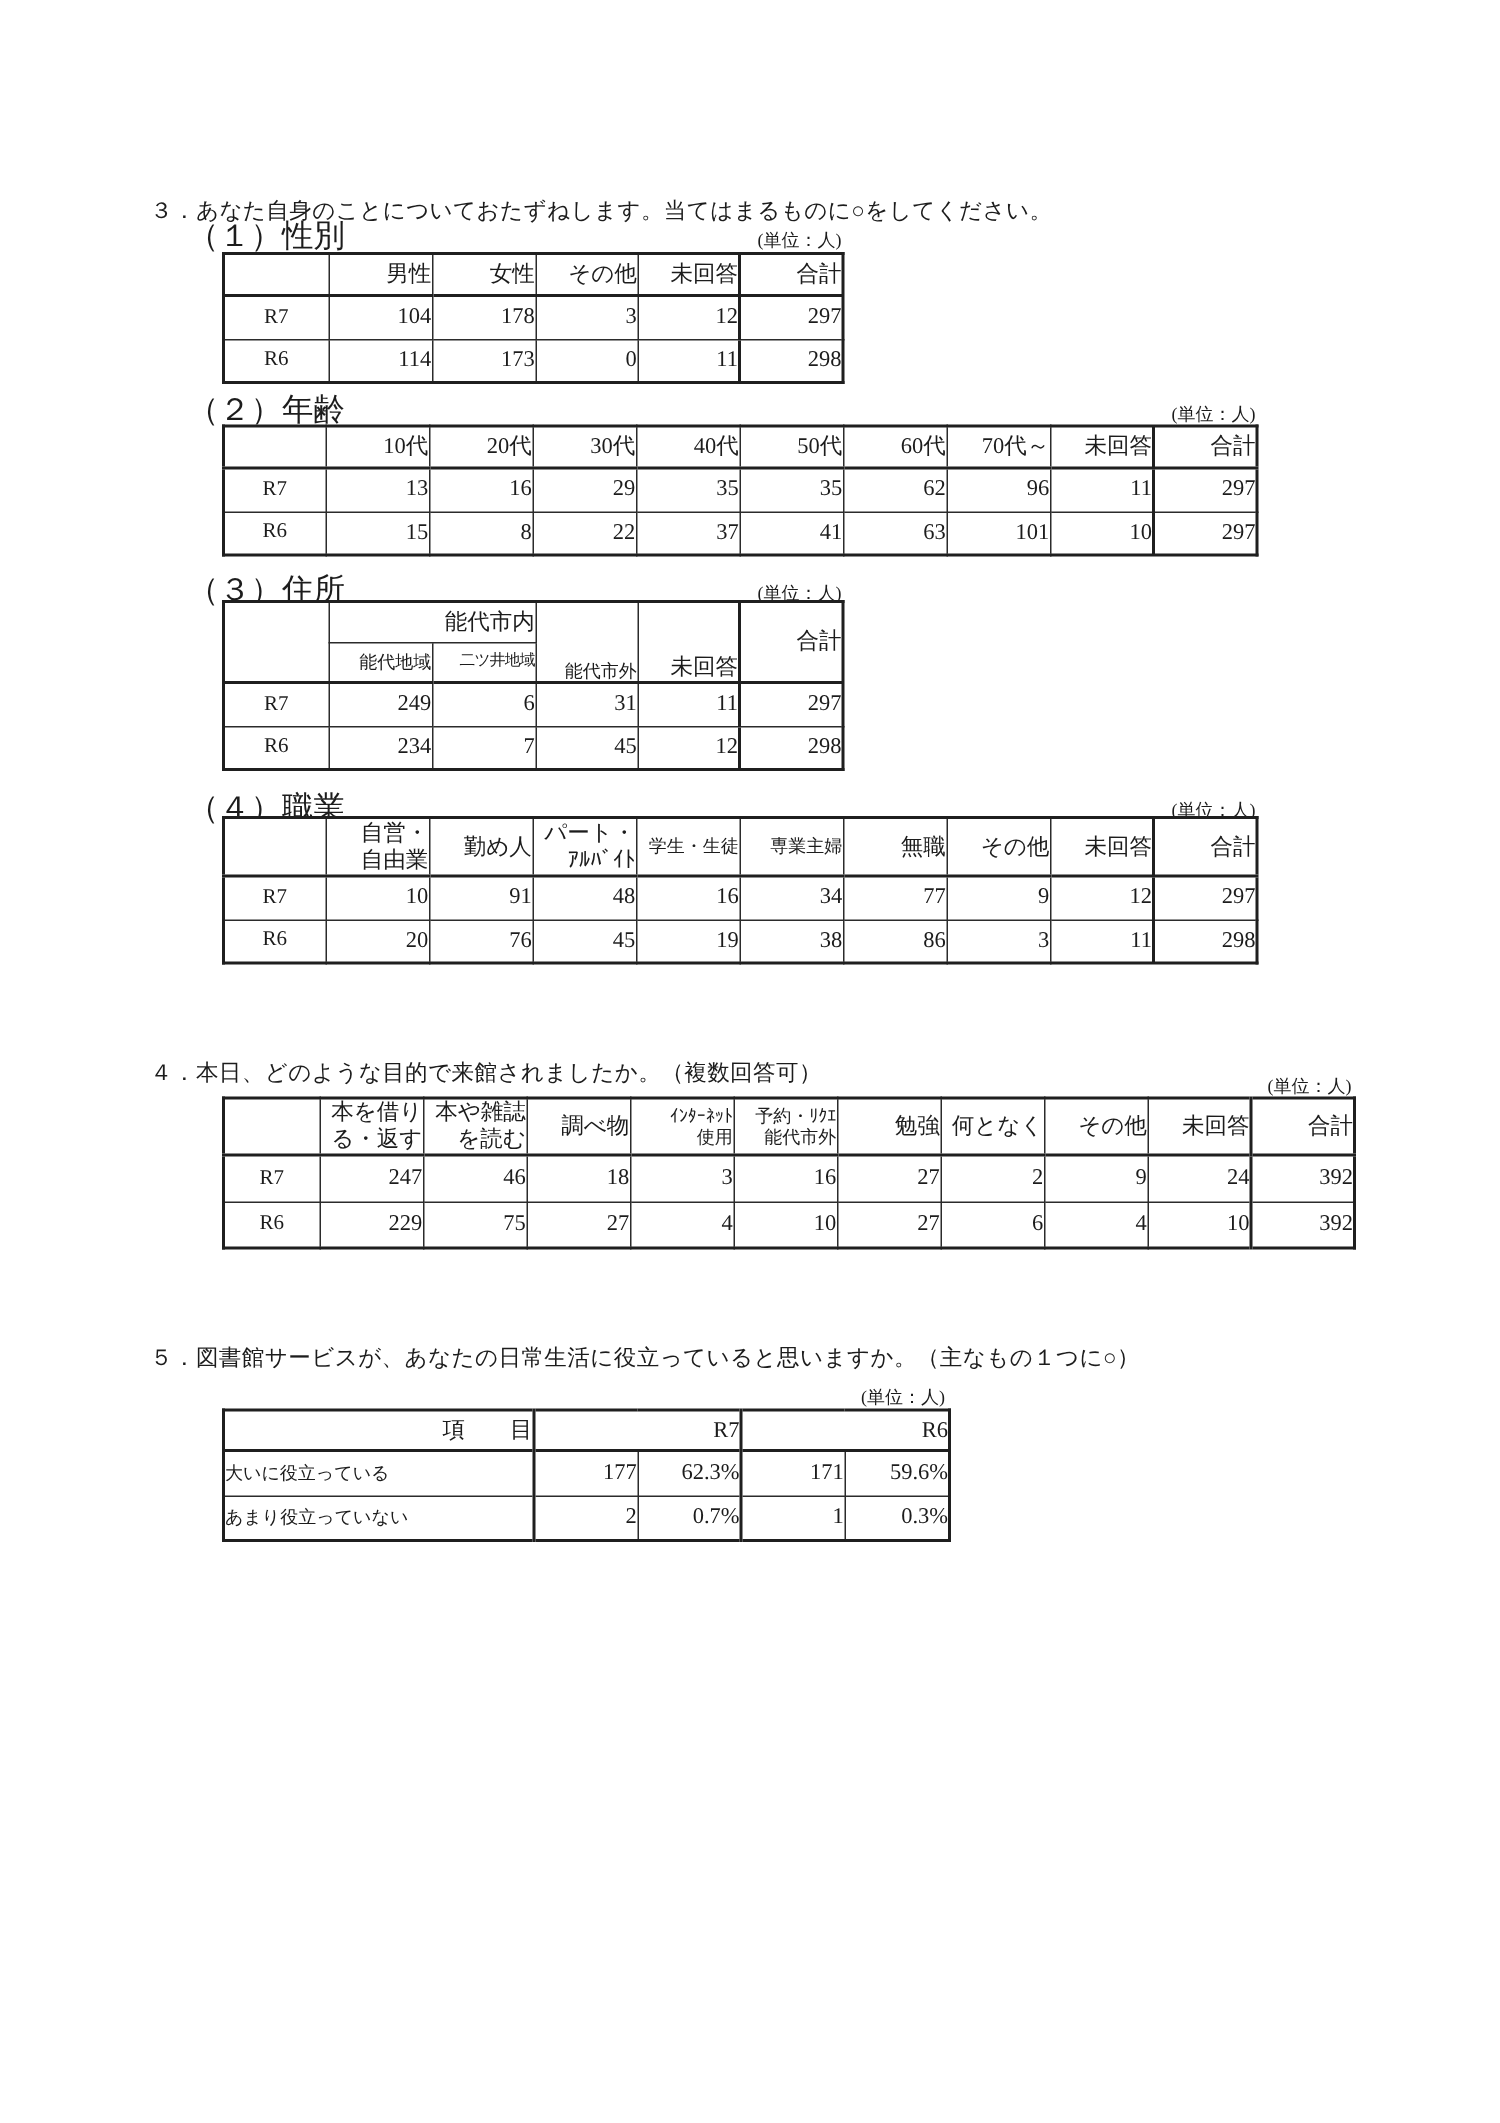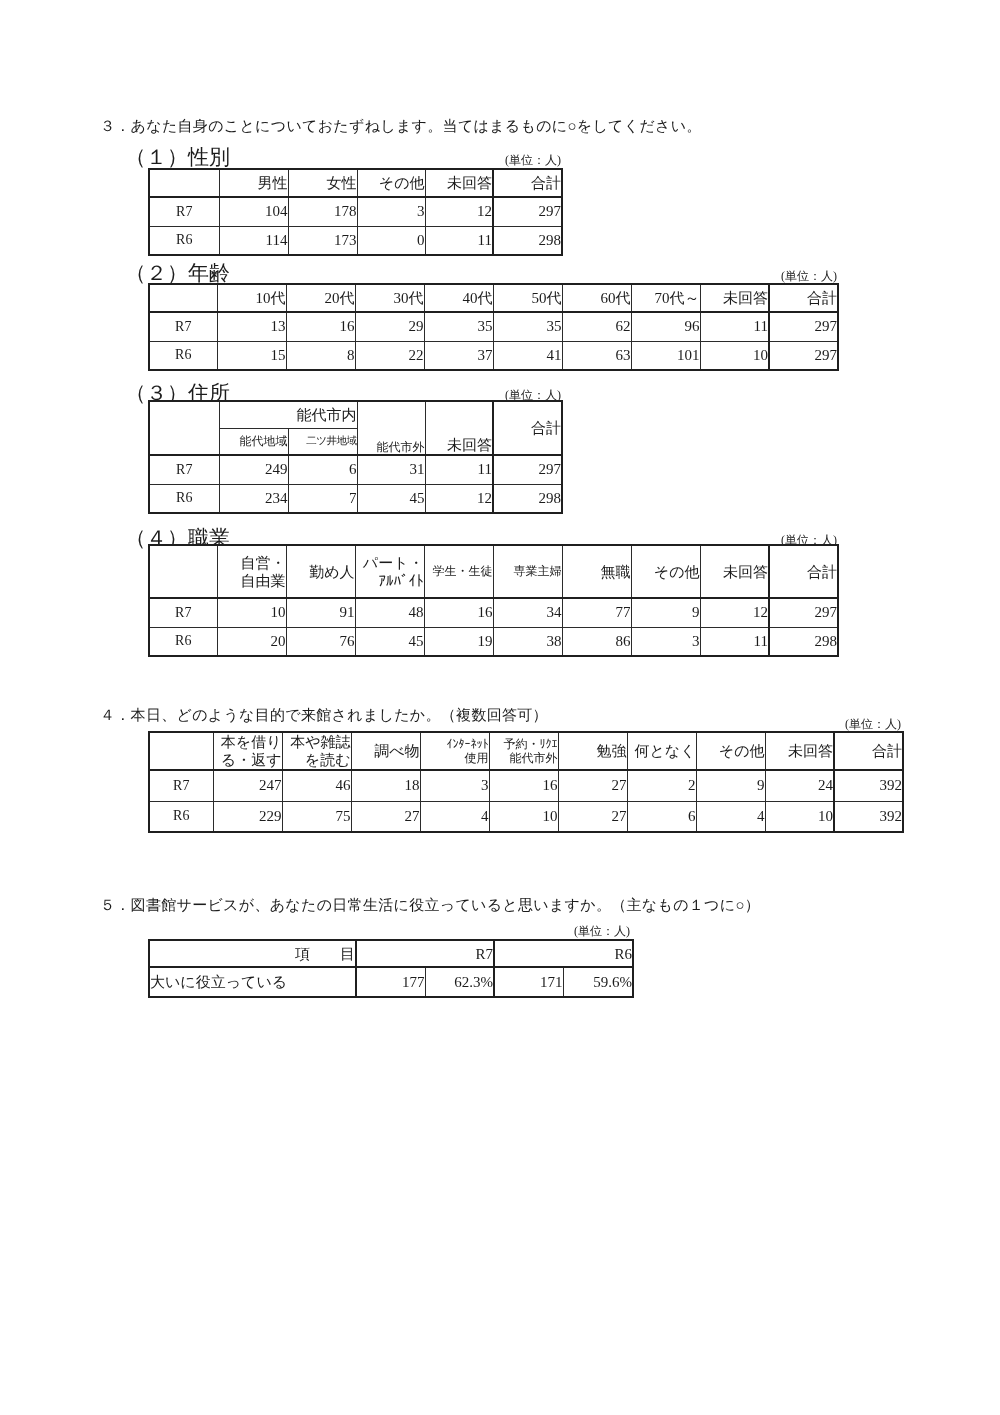--- a/index.html
+++ b/index.html
@@ -17,27 +17,27 @@
   .tbl th, .tbl td { border:1px solid #2b2b2b; font-weight:normal; padding:0; overflow:hidden; }
   .hcell  { font-size:15px; text-align:right; vertical-align:middle; white-space:pre-line; line-height:1.2; }
   .small  { font-size:12px; }
   .xsmall { font-size:10.5px; letter-spacing:-0.5px; }
   .low    { vertical-align:bottom; padding-bottom:4px; }
   .tl     { border-left:2px solid #1f1f1f !important; }
   .tbl tbody tr:first-child td { border-top:2px solid #1f1f1f; }
   .tbl tr.total td { border-top:2px solid #1f1f1f; }
   .num    { font-size:15px; text-align:right; padding-right:5px; vertical-align:middle; }
   .rlabel { font-size:14px; text-align:center; vertical-align:middle; }
-  .llabel { font-size:15px; text-align:left; padding-left:4px; vertical-align:middle; }
+  .llabel { font-size:12px; text-align:left; padding-left:4px; vertical-align:middle; }
   .tbl tr.total td:first-child { text-align:center; }
 </style>
 </head>
 <body>
 
-<div class="qtitle" style="left:100px; top:117px">３．あなた自身のことについておたずねします。当てはまるものに○をしてください。</div>
+<div class="qtitle" style="left:100px; top:131px">３．あなた自身のことについておたずねします。当てはまるものに○をしてください。</div>
 
 <div class="slabel" style="left:125px; top:143px">（１）性別</div>
 <div class="unit" style="right:439px; top:152px">(単位：人)</div>
 <div class="thost" id="t0" style="left:148px; top:168px">
     <table class="tbl" style="width: 413px;">
       <colgroup>
         <col style="width: 70px;">
         <col style="width: 69px;">
         <col style="width: 69px;">
         <col style="width: 68px;">
@@ -190,21 +190,21 @@
         <col style="width: 69px;">
         <col style="width: 69px;">
         <col style="width: 69px;">
         <col style="width: 69px;">
         <col style="width: 69px;">
         <col style="width: 69px;">
         <col style="width: 69px;">
         <col style="width: 69px;">
       </colgroup>
       <thead>
-        <tr style="height: 53px;">
+        <tr style="height: 39px;">
           <th class="hcell"></th>
           <th class="hcell">自営・
 自由業</th>
           <th class="hcell">勤め人</th>
           <th class="hcell">パート・
 ｱﾙﾊﾞｲﾄ</th>
           <th class="hcell small">学生・生徒</th>
           <th class="hcell small">専業主婦</th>
           <th class="hcell">無職</th>
           <th class="hcell">その他</th>
@@ -327,15 +327,22 @@
         </tr>
       </thead>
       <tbody>
         <tr style="height: 30px;">
           <td class="llabel">大いに役立っている</td>
           <td class="num tl">177</td>
           <td class="num">62.3%</td>
           <td class="num tl">171</td>
           <td class="num">59.6%</td>
         </tr>
+        <tr style="height: 30px;">
+          <td class="llabel">あまり役立っていない</td>
+          <td class="num tl">2</td>
+          <td class="num">0.7%</td>
+          <td class="num tl">1</td>
+          <td class="num">0.3%</td>
+        </tr>
       </tbody>
     </table>
   </div>
 
 </body></html>

